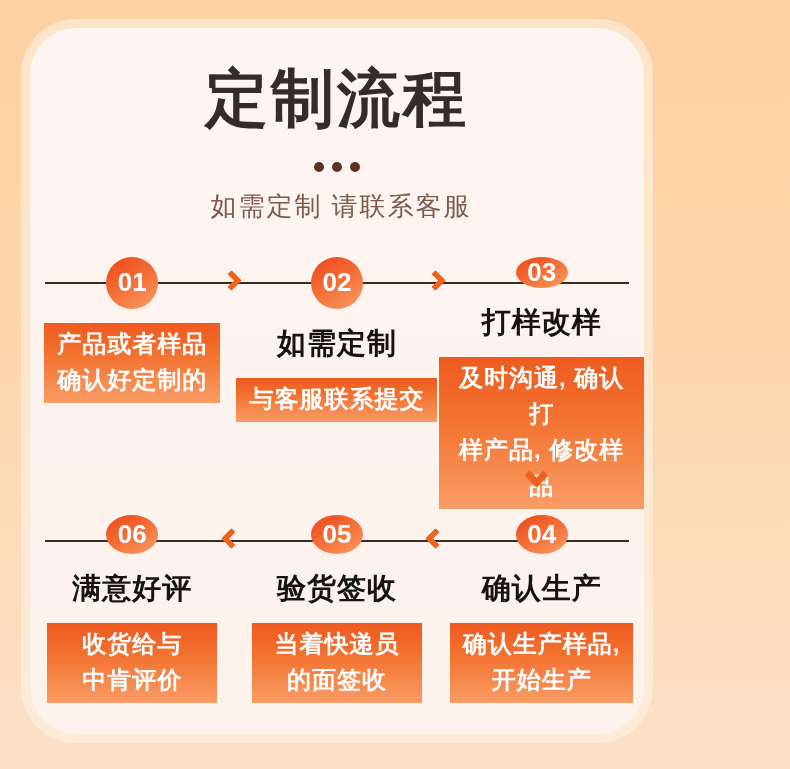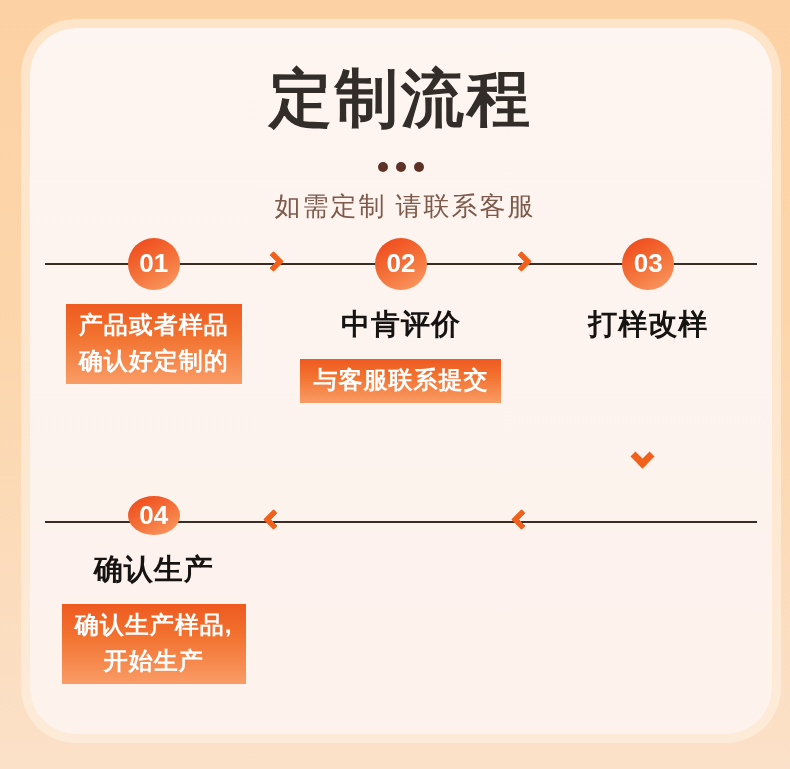--- a/index.html
+++ b/index.html
@@ -10,21 +10,21 @@
     position: relative;
     width: 790px;
     height: 769px;
     background: linear-gradient(180deg, #fcd2a4 0%, #fcd6ac 45%, #fbe1c9 100%);
     overflow: hidden;
   }
 
   .card {
     position: absolute;
     left: 30px; top: 28px;
-    width: 742px; height: 706px;
+    width: 614px; height: 706px;
     background: linear-gradient(180deg, #fdf5f1 0%, #fdf2ec 100%);
     border-radius: 46px;
     box-shadow: 0 0 0 9px rgba(255, 244, 231, 0.55);
   }
 
   .page-title {
     padding-top: 38px;
     text-align: center;
     font-size: 63px;
     line-height: 1.04;
@@ -38,21 +38,21 @@
 
   .subtitle {
     margin-top: 17px;
     text-align: center;
     font-size: 26px;
     letter-spacing: 2px;
     color: #7d5a4b;
     margin-left: 8px;
   }
 
-  .flow-row { position: relative; margin-top: 14px; height: 188px; }
+  .flow-row { position: relative; margin-top: 33px; height: 188px; }
   .flow-row.bottom { margin-top: 0; }
 
   .row-line {
     position: absolute;
     left: 15px; right: 15px; top: 25px;
     height: 2px;
     background: #3b2c21;
   }
 
   .cols { position: relative; display: flex; height: 100%; }
@@ -137,42 +137,62 @@
       <div class="cols">
         <div class="col">
           <div class="num-circle">01</div>
           <div class="step-box">
             <div>产品或者样品</div>
             <div>确认好定制的</div>
           </div>
         </div>
         <div class="col">
           <div class="num-circle">02</div>
-          <div class="step-title">中肯评价</div>
+          <div class="step-title">如需定制</div>
           <div class="step-box">
             <div>与客服联系提交</div>
           </div>
         </div>
         <div class="col">
           <div class="num-circle">03</div>
           <div class="step-title">打样改样</div>
+          <div class="step-box">
+            <div>及时沟通, 确认打</div>
+            <div>样产品, 修改样品</div>
+          </div>
         </div>
       </div>
     </div>
 
     <div class="down-row">
       <span class="chev-down"></span>
     </div>
 
     <div class="flow-row bottom">
       <div class="row-line"></div>
       <span class="chev chev-left chev-1"></span>
       <span class="chev chev-left chev-2"></span>
       <div class="cols">
         <div class="col">
+          <div class="num-circle">06</div>
+          <div class="step-title">满意好评</div>
+          <div class="step-box">
+            <div>收货给与</div>
+            <div>中肯评价</div>
+          </div>
+        </div>
+        <div class="col">
+          <div class="num-circle">05</div>
+          <div class="step-title">验货签收</div>
+          <div class="step-box">
+            <div>当着快递员</div>
+            <div>的面签收</div>
+          </div>
+        </div>
+        <div class="col">
           <div class="num-circle">04</div>
           <div class="step-title">确认生产</div>
           <div class="step-box">
             <div>确认生产样品,</div>
             <div>开始生产</div>
           </div>
         </div>
       </div>
     </div>
 

